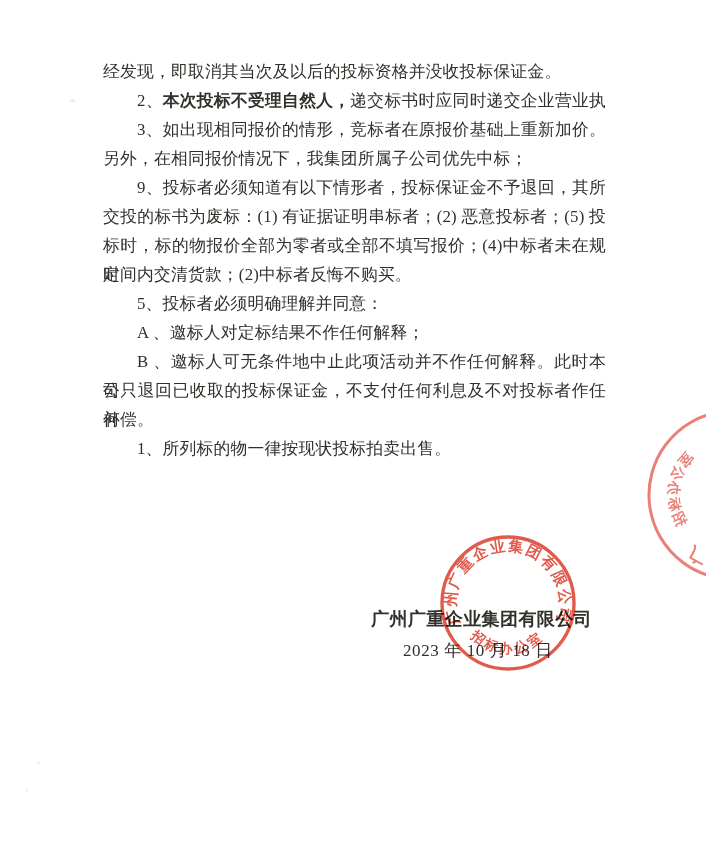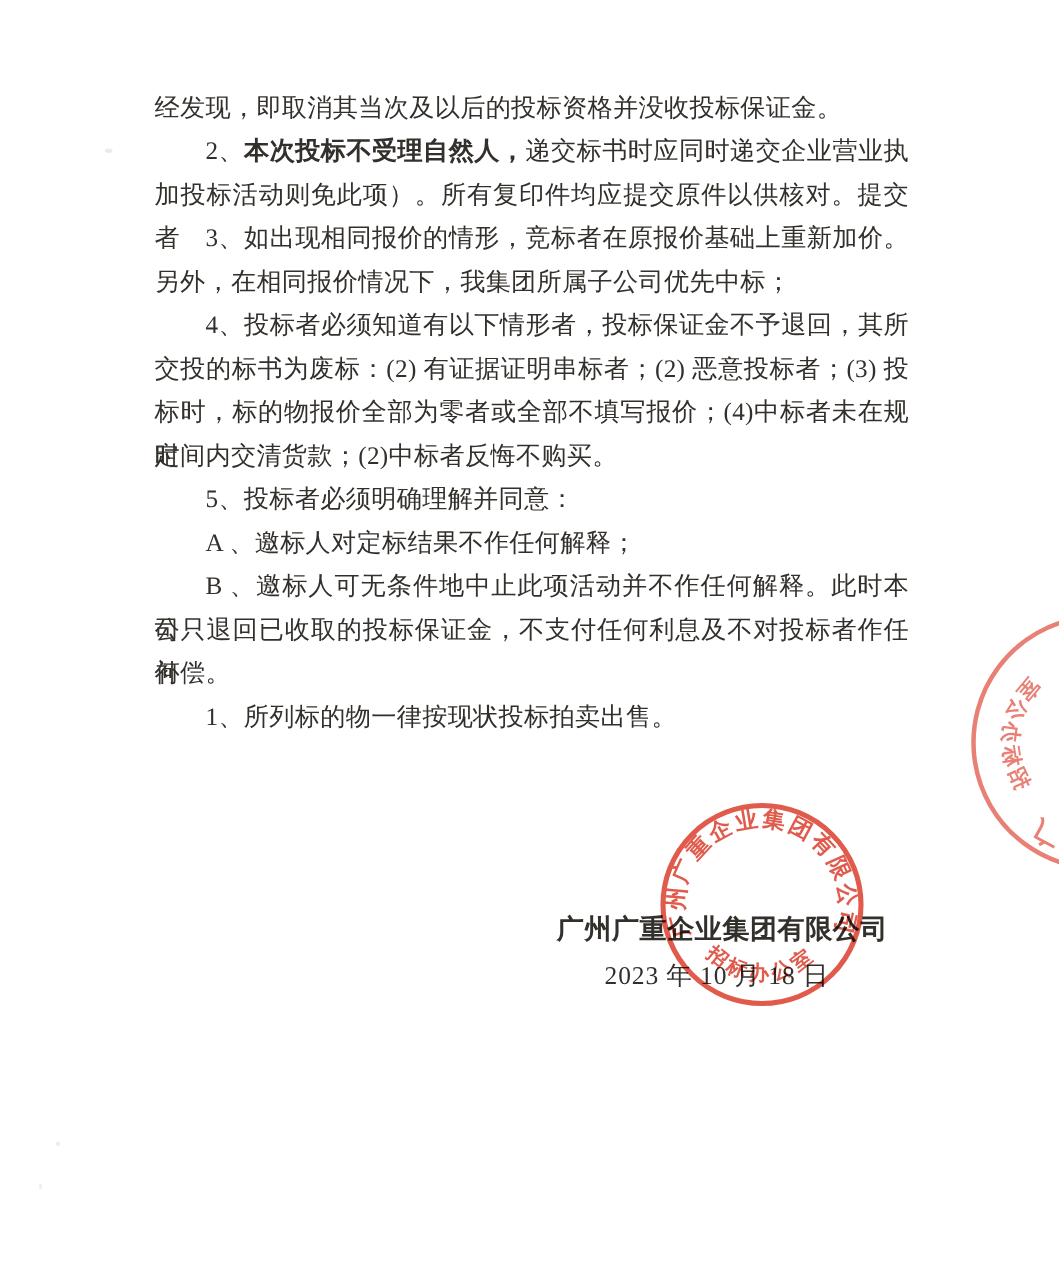--- a/index.html
+++ b/index.html
@@ -56,25 +56,24 @@
   .speck3 { left:26px;  top:789px; width:2px; height:4px; background:#efefef; }
 </style>
 </head>
 <body>
 
 <div class="page">
 
   <div class="body-text">
       <div class="line"><span>经发现，即取消其当次及以后的投标资格并没收投标保证金。</span></div>
       <div class="line indent justify"><span>2、</span><span class="bold">本次投标不受理自然人，</span><span>递交标书时应同时递交企业营业执</span></div>
-      <div class="line justify"><span>加投标活动则免此项）。所有复印件均应提交原件以供核对。提交者</span></div>
       <div class="line indent justify"><span>3、如出现相同报价的情形，竞标者在原报价基础上重新加价。</span></div>
       <div class="line"><span>另外，在相同报价情况下，我集团所属子公司优先中标；</span></div>
-      <div class="line indent justify"><span>4、投标者必须知道有以下情形者，投标保证金不予退回，其所</span></div>
-      <div class="line justify"><span>交投的标书为废标：(2) 有证据证明串标者；(2) 恶意投标者；(3) 投</span></div>
+      <div class="line indent justify"><span>9、投标者必须知道有以下情形者，投标保证金不予退回，其所</span></div>
+      <div class="line justify"><span>交投的标书为废标：(1) 有证据证明串标者；(2) 恶意投标者；(5) 投</span></div>
       <div class="line justify"><span>标时，标的物报价全部为零者或全部不填写报价；(4)中标者未在规定</span></div>
       <div class="line"><span>时间内交清货款；(2)中标者反悔不购买。</span></div>
       <div class="line indent"><span>5、投标者必须明确理解并同意：</span></div>
       <div class="line indent"><span>A 、邀标人对定标结果不作任何解释；</span></div>
       <div class="line indent justify"><span>B 、邀标人可无条件地中止此项活动并不作任何解释。此时本公</span></div>
       <div class="line justify"><span>司只退回已收取的投标保证金，不支付任何利息及不对投标者作任何</span></div>
       <div class="line"><span>补偿。</span></div>
       <div class="line indent"><span>1、所列标的物一律按现状投标拍卖出售。</span></div>
     </div>
 

